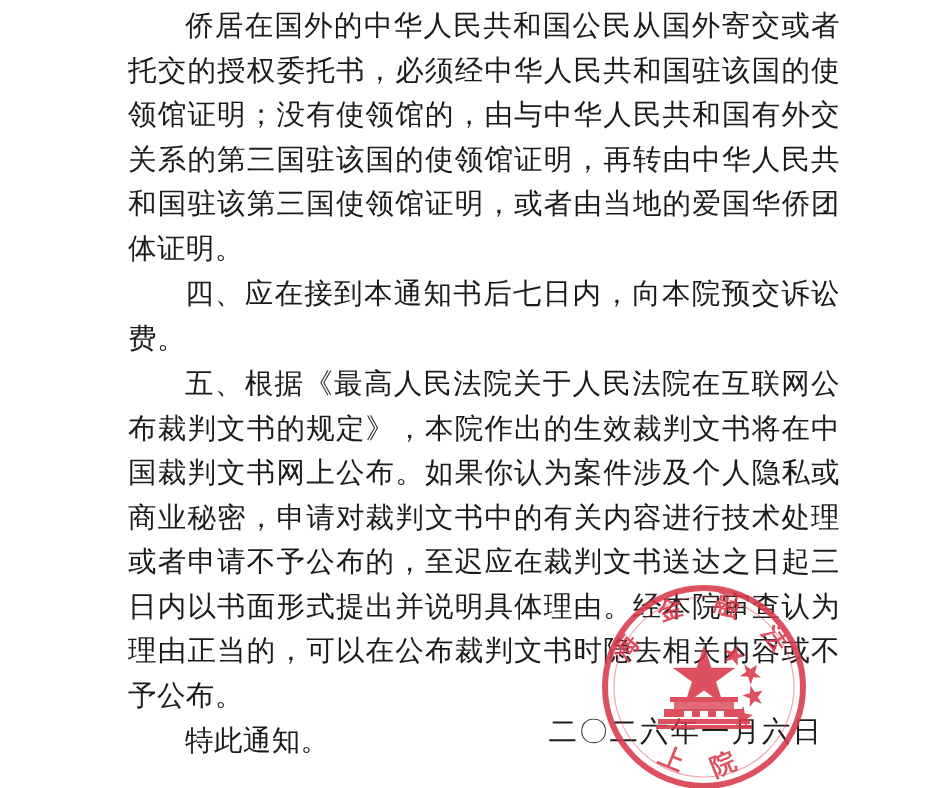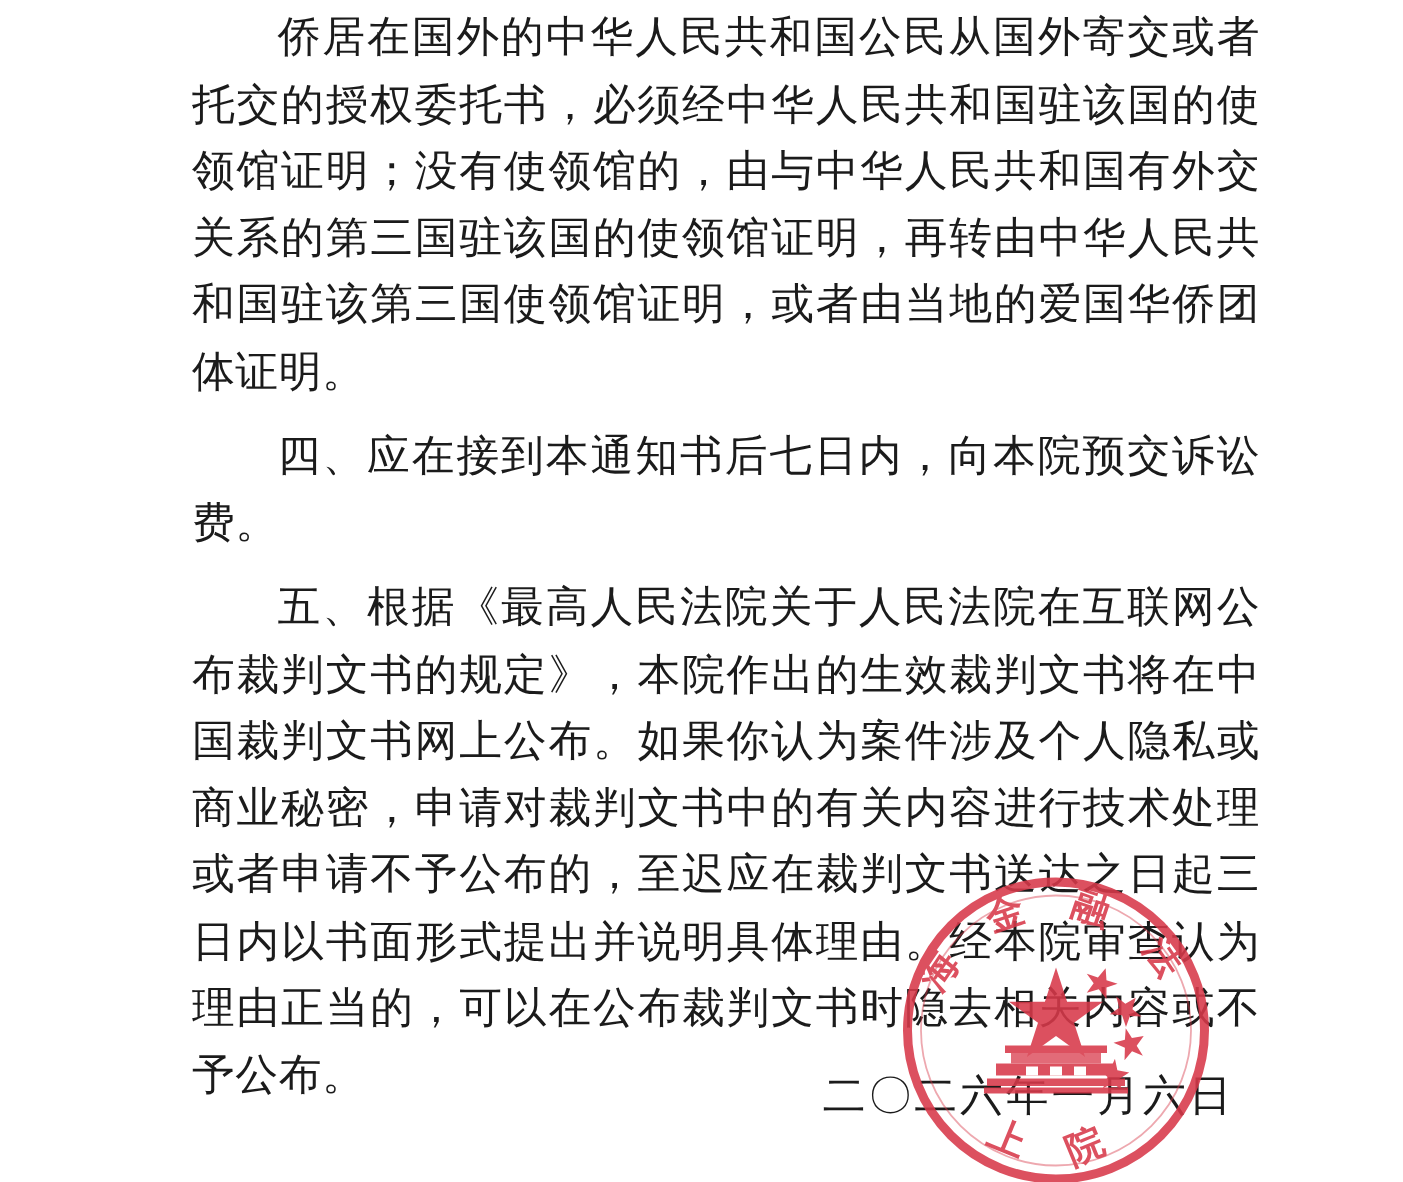--- a/index.html
+++ b/index.html
@@ -33,21 +33,21 @@
     font-size: 28.5px;
     line-height: 44.5px;
     letter-spacing: 0.4px;
     text-align: justify;
     text-justify: inter-character;
     text-indent: 2em;
     word-break: break-all;
   }
 
   p.para + p.para {
-    margin-top: 12px;
+    margin-top: 1px;
   }
 
   .date-line {
     position: absolute;
     right: 112px;
     bottom: 36px;
     font-size: 28.5px;
     line-height: 40px;
     letter-spacing: 2px;
     white-space: nowrap;
@@ -77,20 +77,21 @@
 </style>
 </head>
 <body>
 
 <div class="page">
 
   <div class="doc-body">
     <p class="para">侨居在国外的中华人民共和国公民从国外寄交或者托交的授权委托书，必须经中华人民共和国驻该国的使领馆证明；没有使领馆的，由与中华人民共和国有外交关系的第三国驻该国的使领馆证明，再转由中华人民共和国驻该第三国使领馆证明，或者由当地的爱国华侨团体证明。</p>
     <p class="para">四、应在接到本通知书后七日内，向本院预交诉讼费。</p>
     <p class="para">五、根据《最高人民法院关于人民法院在互联网公布裁判文书的规定》，本院作出的生效裁判文书将在中国裁判文书网上公布。如果你认为案件涉及个人隐私或商业秘密，申请对裁判文书中的有关内容进行技术处理或者申请不予公布的，至迟应在裁判文书送达之日起三日内以书面形式提出并说明具体理由。经本院审查认为理由正当的，可以在公布裁判文书时隐去相关内容或不予公布。</p>
+    <p class="para">特此通知。</p>
   </div>
 
   <div class="date-line">二〇二六年一月六日</div>
 
   <div class="seal">
     <svg viewBox="0 0 212 212" xmlns="http://www.w3.org/2000/svg">
 
       <circle cx="106" cy="106" r="99" fill="none" stroke="#d8394a" stroke-width="6"></circle>
       <circle cx="106" cy="106" r="90" fill="none" stroke="#d8394a" stroke-width="1.2" opacity="0.5"></circle>
 

